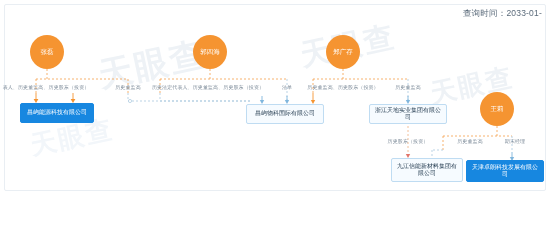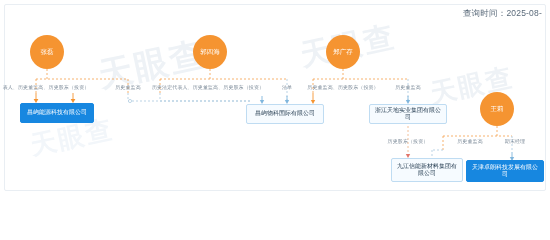--- a/index.html
+++ b/index.html
@@ -123,21 +123,21 @@
 
 <div id="canvas">
 
   <div class="frame"></div>
 
   <div class="wm wm-1">天眼查</div>
   <div class="wm wm-2">天眼查</div>
   <div class="wm wm-3">天眼查</div>
   <div class="wm wm-4">天眼查</div>
 
-  <div class="query-time">查询时间：2025-08-</div>
+  <div class="query-time">查询时间：2033-01-</div>
 
   <svg class="wires" viewBox="0 0 550 195">
 
     <line x1="47" y1="69" x2="47" y2="79" stroke="#f5a04a" stroke-width="0.8" stroke-dasharray="2,2"></line>
 
     <line x1="36" y1="79" x2="128" y2="79" stroke="#f5a04a" stroke-width="0.8" stroke-dasharray="2,2"></line>
     <line x1="36" y1="79" x2="36" y2="93" stroke="#f5a04a" stroke-width="0.8" stroke-dasharray="2,2"></line>
     <line x1="128" y1="79" x2="128" y2="93" stroke="#f5a04a" stroke-width="0.8" stroke-dasharray="2,2"></line>
 
     <line x1="36" y1="93" x2="36" y2="100" stroke="#f59431" stroke-width="0.9"></line>

